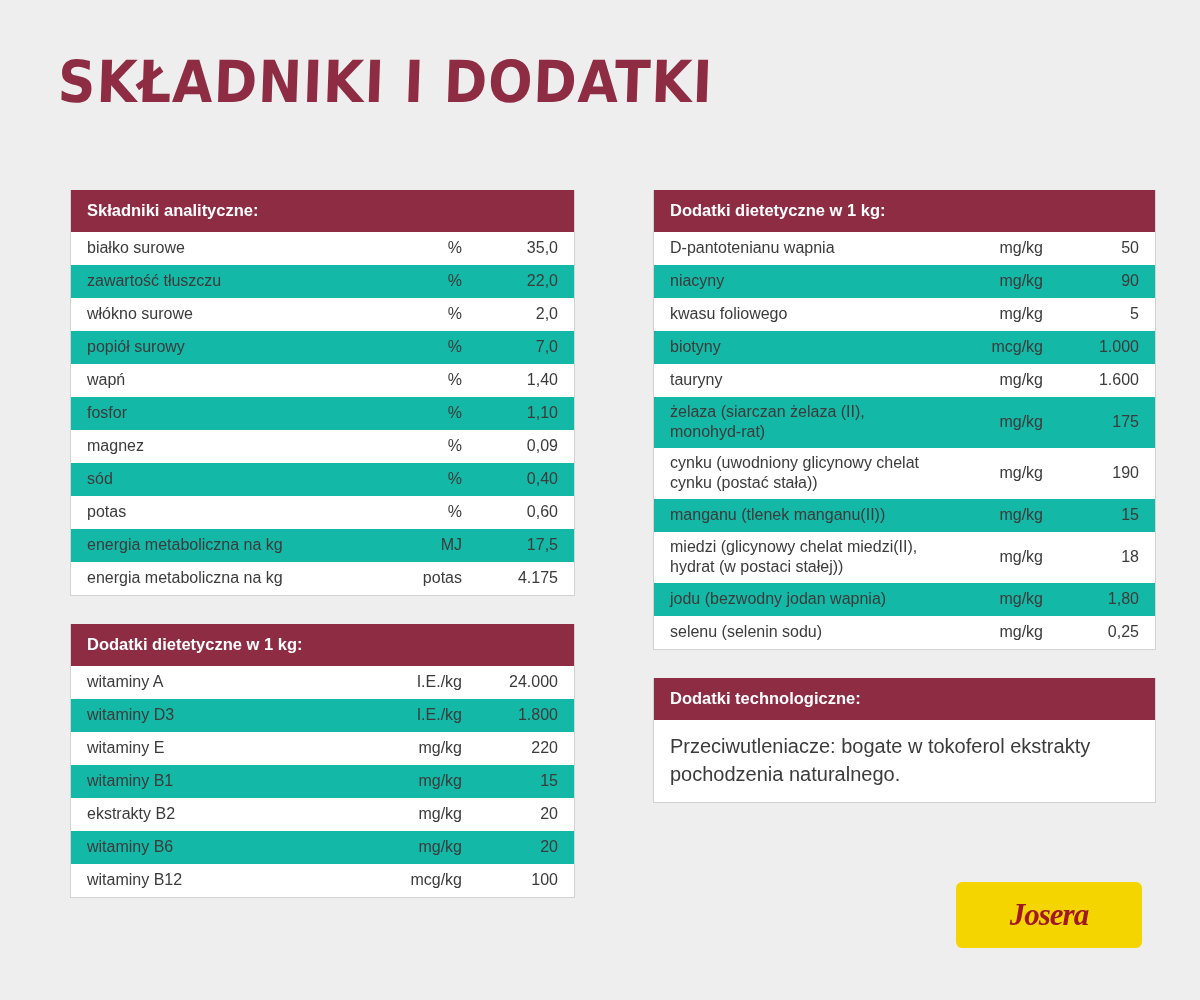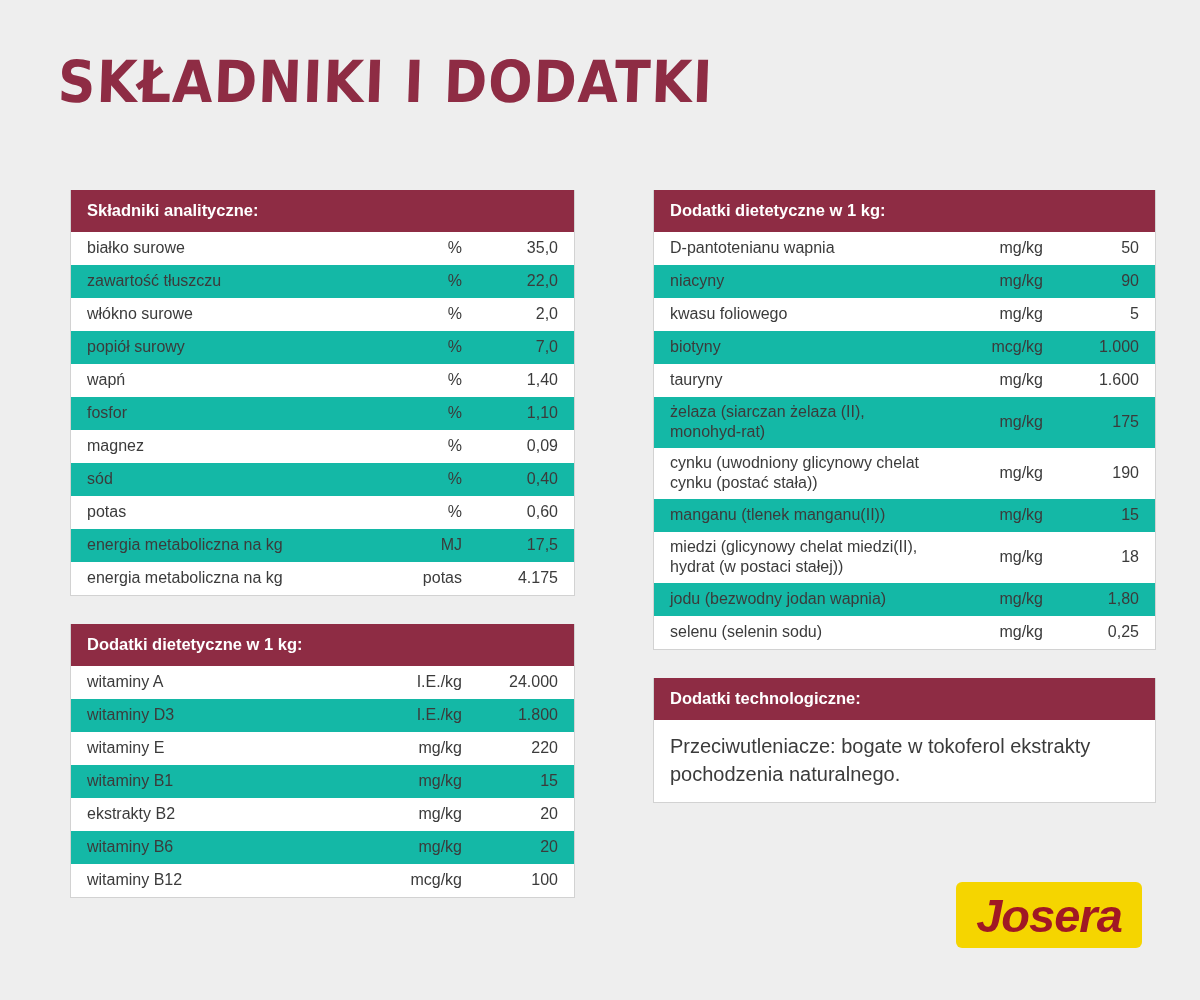--- a/index.html
+++ b/index.html
@@ -110,24 +110,24 @@
     width: 186px;
     height: 66px;
     background: #f5d500;
     border-radius: 6px;
     display: flex;
     align-items: center;
     justify-content: center;
   }
   .logo-text {
     color: #a01824;
-    font-family: Liberation Sans, sans-serif;
+    font-family: Liberation Serif, serif;
     font-style: italic;
     font-weight: bold;
-    font-size: 47px;
+    font-size: 31px;
     letter-spacing: -1px;
   }
 </style>
 </head>
 <body>
 
 <div class="page">
 
   <div class="page-title">Składniki i dodatki</div>
 

